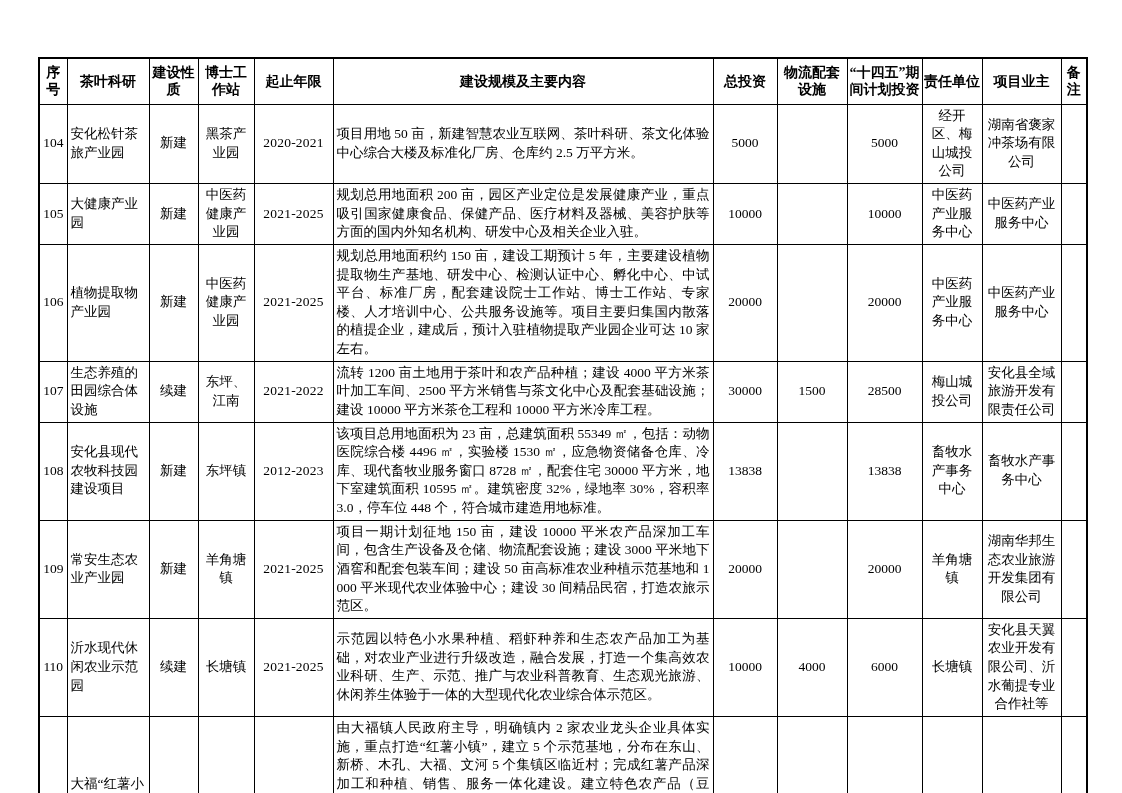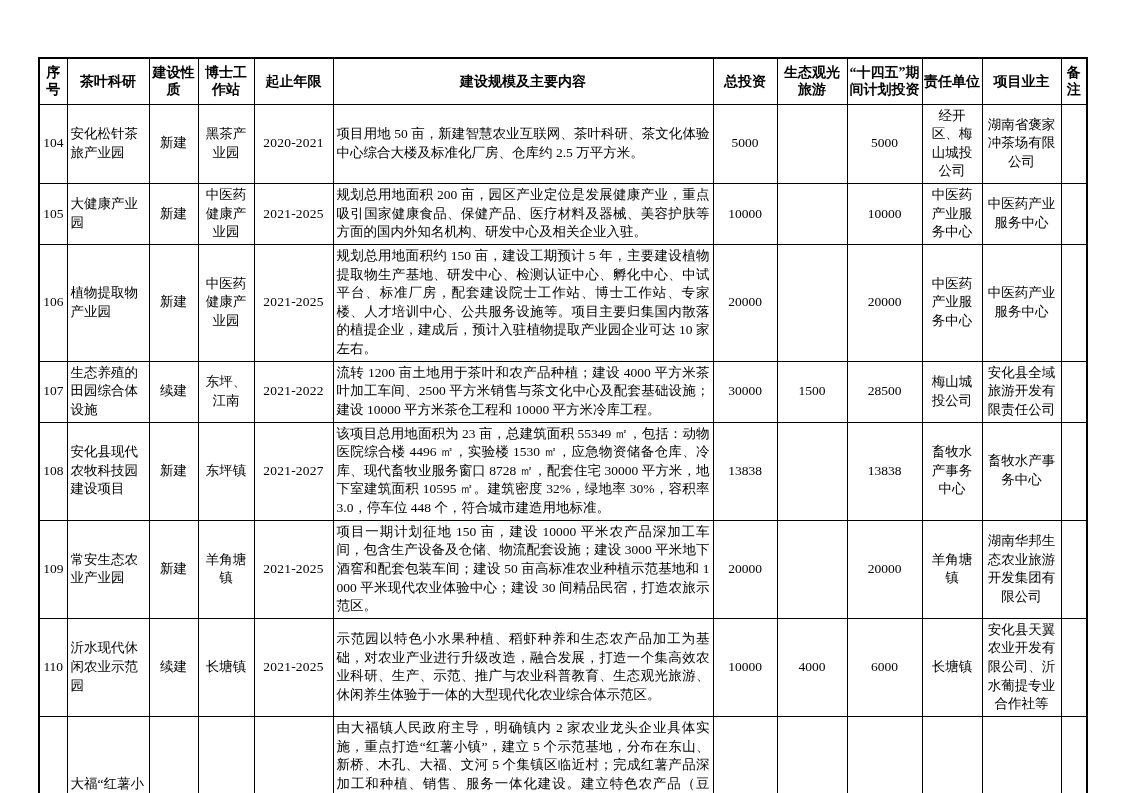--- a/index.html
+++ b/index.html
@@ -75,21 +75,21 @@
     </colgroup>
     <thead>
       <tr>
           <th>序号</th>
           <th>茶叶科研</th>
           <th>建设性质</th>
           <th>博士工作站</th>
           <th>起止年限</th>
           <th>建设规模及主要内容</th>
           <th>总投资</th>
-          <th>生态观光旅游</th>
+          <th>物流配套设施</th>
           <th>“十四五”期间计划投资</th>
           <th>责任单位</th>
           <th>项目业主</th>
           <th>备注</th>
         </tr>
     </thead>
     <tbody>
         <tr>
           <td class="c-no">104</td>
           <td class="c-name">安化松针茶旅产业园</td>
@@ -144,21 +144,21 @@
           <td class="c-planned">28500</td>
           <td class="c-responsible">梅山城投公司</td>
           <td class="c-owner">安化县全域旅游开发有限责任公司</td>
           <td class="c-remark"></td>
         </tr>
         <tr>
           <td class="c-no">108</td>
           <td class="c-name">安化县现代农牧科技园建设项目</td>
           <td class="c-nature">新建</td>
           <td class="c-location">东坪镇</td>
-          <td class="c-years">2021-2027</td>
+          <td class="c-years">2012-2023</td>
           <td class="c-content">该项目总用地面积为 23 亩，总建筑面积 55349 ㎡，包括：动物医院综合楼 4496 ㎡，实验楼 1530 ㎡，应急物资储备仓库、冷库、现代畜牧业服务窗口 8728 ㎡，配套住宅 30000 平方米，地下室建筑面积 10595 ㎡。建筑密度 32%，绿地率 30%，容积率 3.0，停车位 448 个，符合城市建造用地标准。</td>
           <td class="c-total">13838</td>
           <td class="c-completed"></td>
           <td class="c-planned">13838</td>
           <td class="c-responsible">畜牧水产事务中心</td>
           <td class="c-owner">畜牧水产事务中心</td>
           <td class="c-remark"></td>
         </tr>
         <tr>
           <td class="c-no">109</td>

